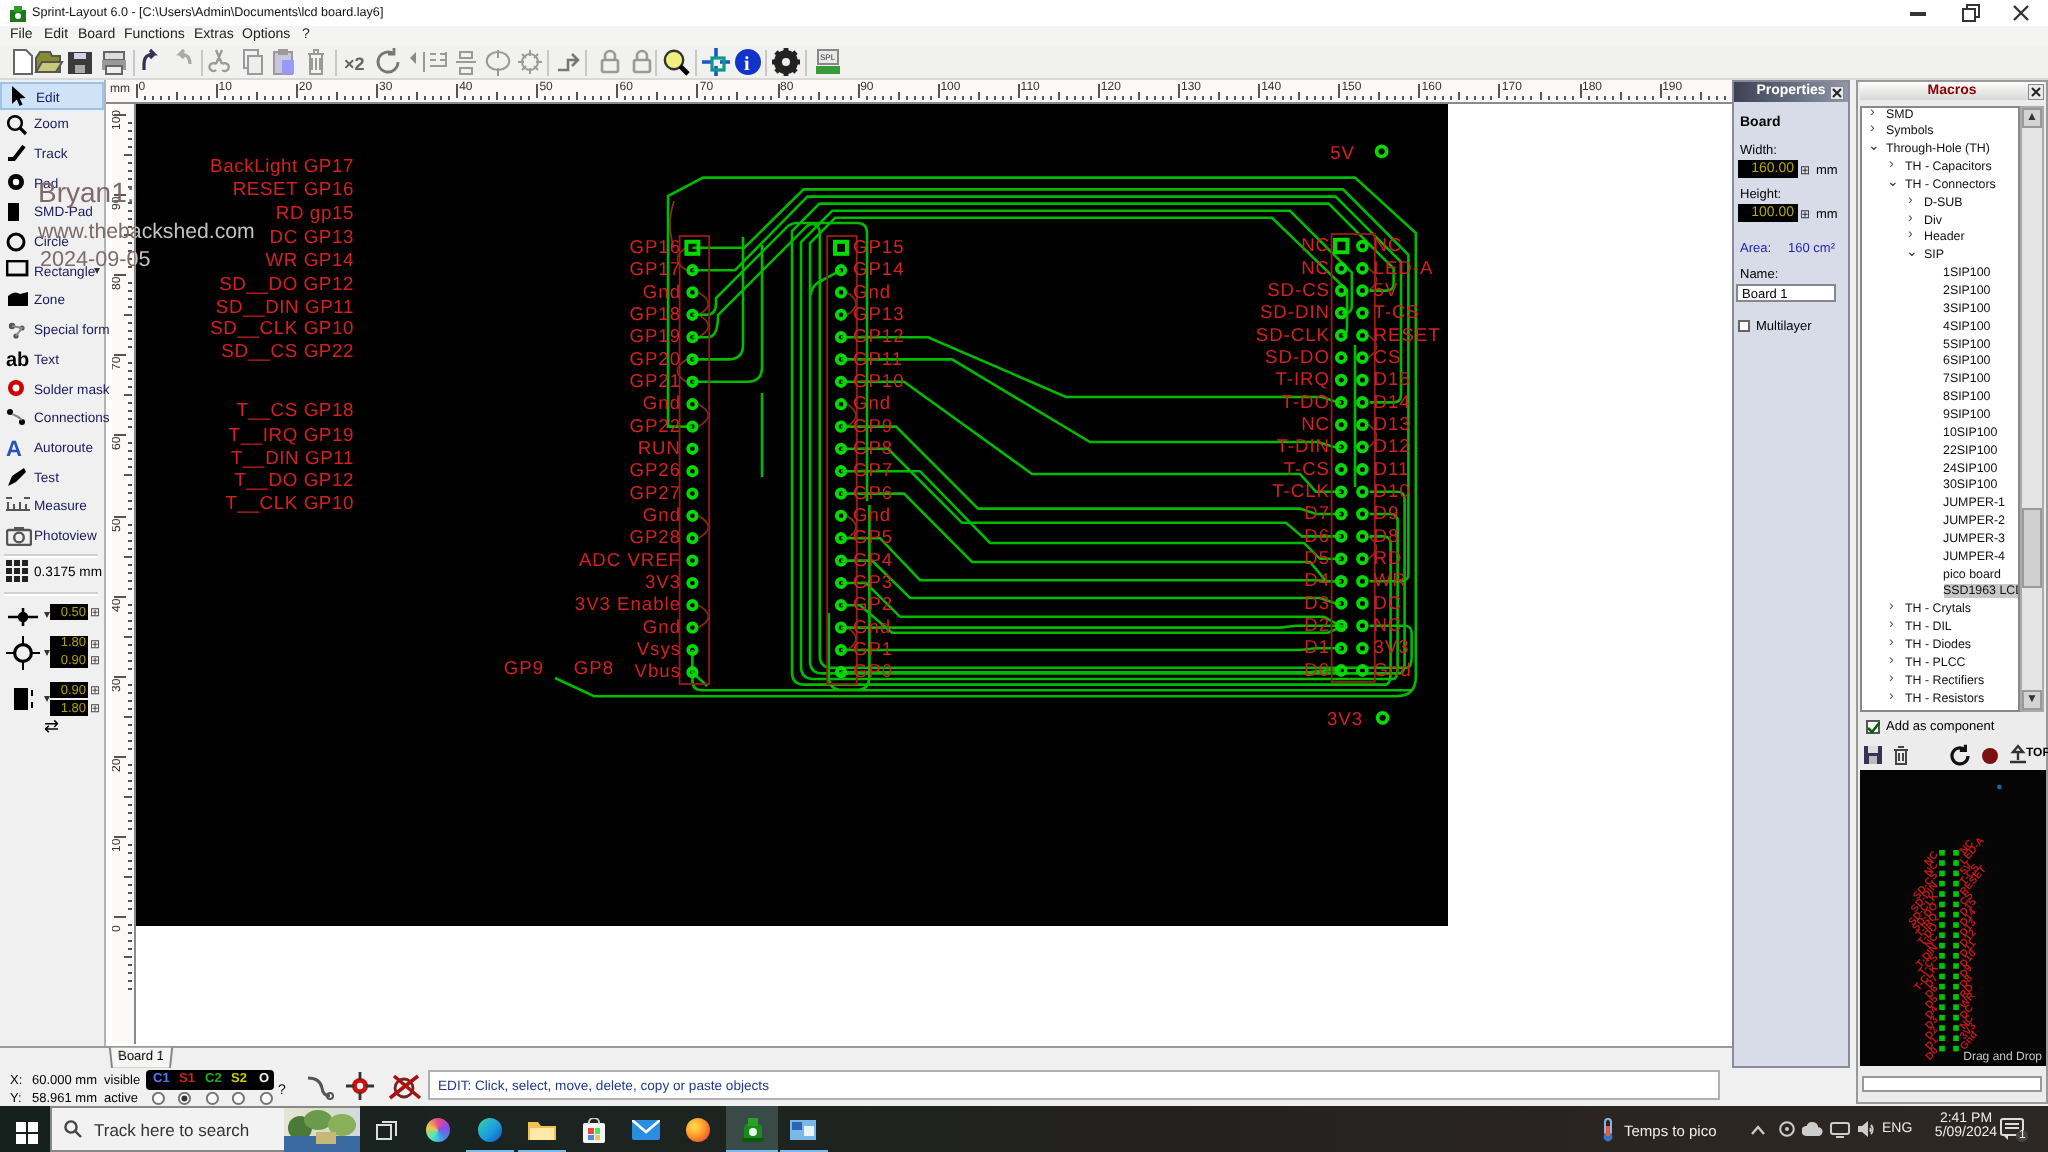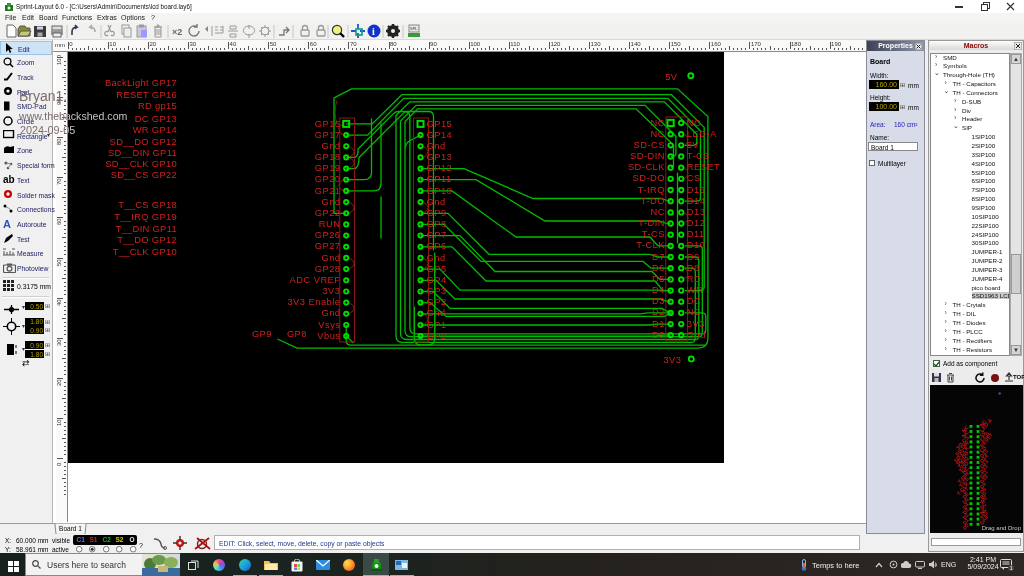--- a/index.html
+++ b/index.html
@@ -1161,21 +1161,21 @@
           <rect x="6" y="0" width="5" height="5"></rect>
           <rect x="0" y="6" width="5" height="5"></rect>
           <rect x="6" y="6" width="5" height="5"></rect>
         </g>
       </svg>
       <div style="position:absolute;left:25px;top:0;width:155px;height:23px;background:#f2f2f2;border:1px solid #888"></div>
       <svg style="position:absolute;left:32px;top:7px" width="9" height="9">
         <circle cx="3.5" cy="3.5" r="2.8" fill="none" stroke="#444" stroke-width="1.2"></circle>
         <line x1="5.8" y1="5.8" x2="8.5" y2="8.5" stroke="#444" stroke-width="1.2"></line>
       </svg>
-      <div style="position:absolute;left:47px;top:7px;font-size:8.5px;color:#333">Users here to search</div>
+      <div style="position:absolute;left:47px;top:7px;font-size:8.5px;color:#333">Track here to search</div>
       <div style="position:absolute;left:142px;top:1px;width:38px;height:22px;overflow:hidden">
         <div style="position:absolute;left:0;top:0;width:38px;height:22px;background:linear-gradient(105deg,#e8e4d8 0%,#d8e0c8 45%,#cfd8e8 100%)"></div>
         <div style="position:absolute;left:2px;top:4px;width:12px;height:12px;border-radius:50%;background:#4a7a3a"></div>
         <div style="position:absolute;left:10px;top:1px;width:14px;height:10px;border-radius:50%;background:#6a9a4a"></div>
         <div style="position:absolute;left:22px;top:3px;width:14px;height:11px;border-radius:50%;background:#8ab05a"></div>
         <div style="position:absolute;left:0px;top:14px;width:38px;height:8px;background:#3a6aa0"></div>
         <div style="position:absolute;left:16px;top:12px;width:10px;height:6px;background:#c8b878"></div>
       </div>
       <svg style="position:absolute;left:188px;top:7px" width="11" height="10">
         <rect x="0.5" y="2.5" width="7" height="7" fill="none" stroke="#ddd"></rect>
@@ -1214,21 +1214,21 @@
       </svg>
       <div style="position:absolute;left:233px;top:21.5px;width:24px;height:1.5px;background:#76b9ed"></div>
       <div style="position:absolute;left:259px;top:21.5px;width:24px;height:1.5px;background:#76b9ed"></div>
       <div style="position:absolute;left:363px;top:21.5px;width:26px;height:1.5px;background:#76b9ed"></div>
       <div style="position:absolute;left:390px;top:21.5px;width:24px;height:1.5px;background:#76b9ed"></div>
       <svg style="position:absolute;left:800px;top:6px" width="8" height="12">
         <rect x="2.5" y="0.5" width="3" height="8" rx="1.5" fill="none" stroke="#8ab4e8"></rect>
         <circle cx="4" cy="9.5" r="2.2" fill="#3a76c8"></circle>
         <rect x="3" y="4" width="2" height="5" fill="#e85a3a"></rect>
       </svg>
-      <div style="position:absolute;left:812px;top:8px;font-size:7.5px;color:#eee">Temps to here</div>
+      <div style="position:absolute;left:812px;top:8px;font-size:7.5px;color:#eee">Temps to pico</div>
       <svg style="position:absolute;left:875px;top:9px" width="8" height="6">
         <path d="M1,5 L4,1.5 L7,5" stroke="#ccc" stroke-width="1.2" fill="none"></path>
       </svg>
       <svg style="position:absolute;left:889px;top:7px" width="9" height="9">
         <circle cx="4.5" cy="4.5" r="3.4" fill="none" stroke="#ccc"></circle>
         <circle cx="4.5" cy="4.5" r="1" fill="#ccc"></circle>
       </svg>
       <svg style="position:absolute;left:901px;top:8px" width="11" height="8">
         <path d="M2,7 a2.5,2.5 0 0,1 0.3,-5 a3,3 0 0,1 5.8,0.6 a2,2 0 0,1 0,4.4 z" fill="#ccc"></path>
       </svg>

